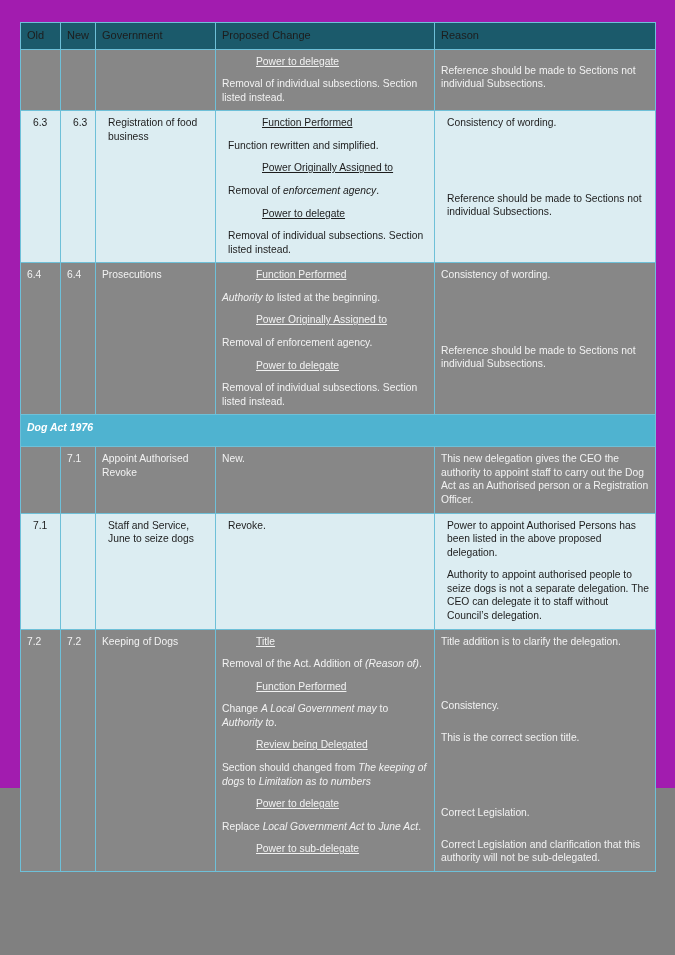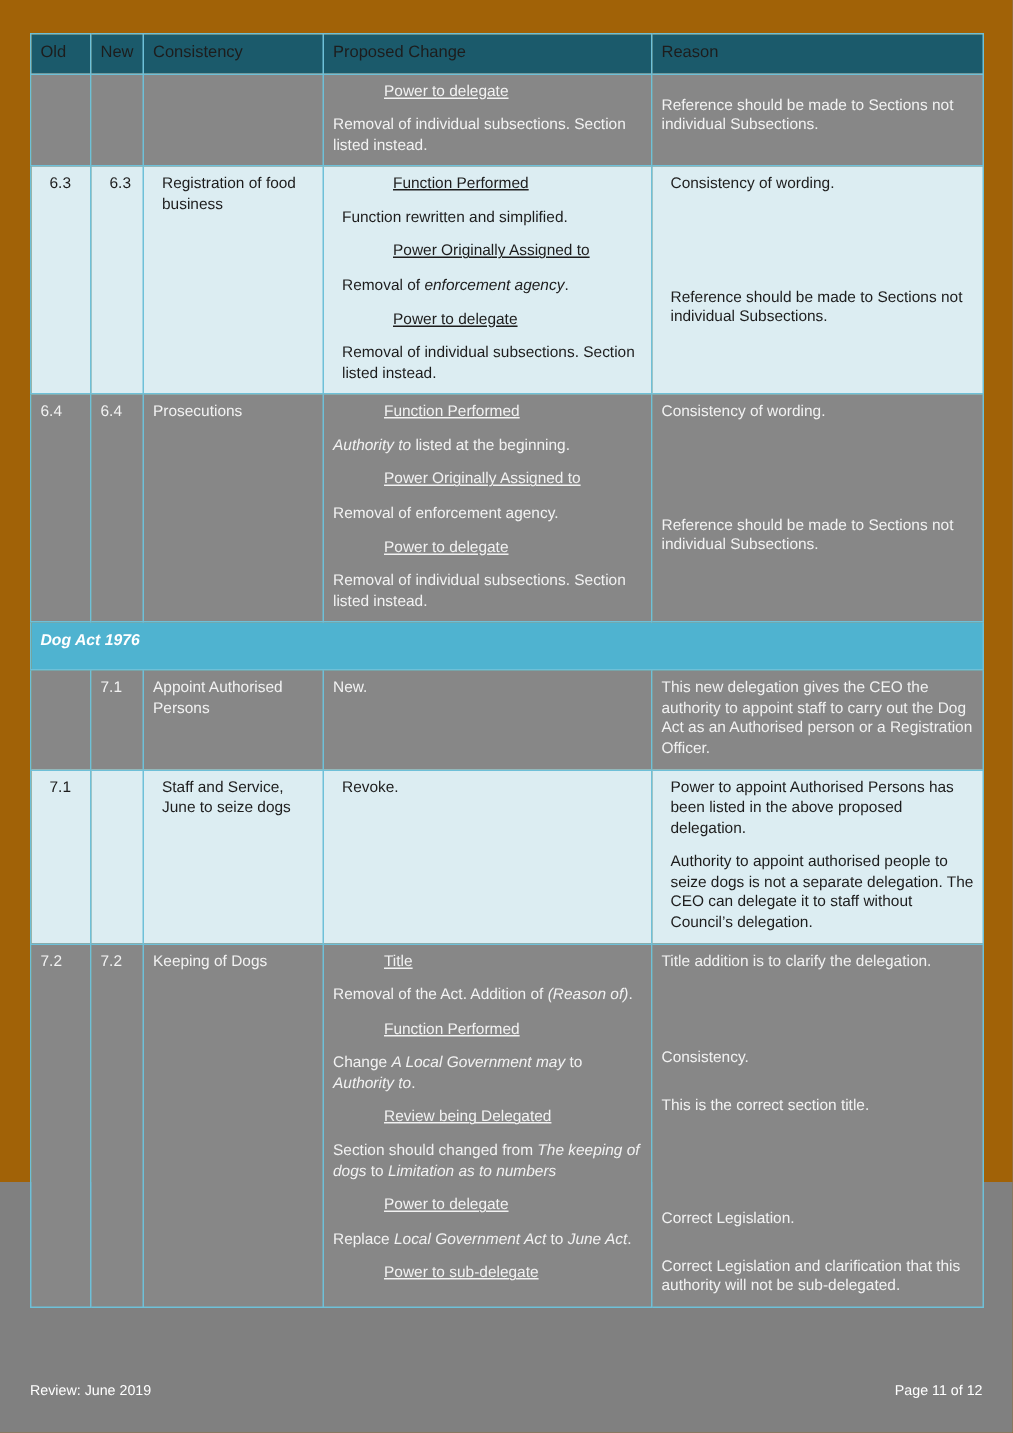--- a/index.html
+++ b/index.html
@@ -12,21 +12,21 @@
     height: 955px;
     font-family: "Liberation Sans", sans-serif;
     position: relative;
     overflow: hidden;
   }
   .page {
     position: absolute;
     left: 0; top: 0;
     width: 675px;
     height: 788px;
-    background: #a16207;
+    background: #a21caf;
     text-decoration: underline;
   }
   table.deleg {
     position: absolute;
     left: 20px;
     top: 22px;
     width: 635px;
     border-collapse: collapse;
     table-layout: fixed;
     font-size: 10.3px;
@@ -99,21 +99,21 @@
       <col class="c-old">
         <col class="c-new">
         <col class="c-deleg">
         <col class="c-prop">
         <col class="c-reason">
     </colgroup>
     <thead>
       <tr>
         <th>Old</th>
         <th>New</th>
-        <th>Consistency</th>
+        <th>Government</th>
         <th>Proposed Change</th>
         <th>Reason</th>
       </tr>
     </thead>
     <tbody>
 
       <tr class="shaded">
         <td></td>
         <td></td>
         <td></td>
@@ -179,21 +179,21 @@
         </td>
       </tr>
 
       <tr class="section">
         <td colspan="5">Dog Act 1976</td>
       </tr>
 
       <tr class="shaded">
         <td></td>
         <td>7.1</td>
-        <td>Appoint Authorised Persons</td>
+        <td>Appoint Authorised Revoke</td>
         <td>
           <div class="p">New.</div>
         </td>
         <td>
           <div class="p">This new delegation gives the CEO the authority to appoint staff to carry out the Dog Act as an Authorised person or a Registration Officer.</div>
         </td>
       </tr>
 
       <tr class="light">
         <td>7.1</td>
@@ -242,18 +242,14 @@
           <div class="gap-xl"></div>
           <div class="p">Correct Legislation.</div>
           <div class="gap-sm"></div>
           <div class="p">Correct Legislation and clarification that this authority will not be sub-delegated.</div>
         </td>
       </tr>
 
     </tbody>
   </table>
 
-  <div class="footer">
-    <span>Review: June 2019</span>
-    <span>Page 11 of 12</span>
-  </div>
 
 </div>
 
 </body></html>

